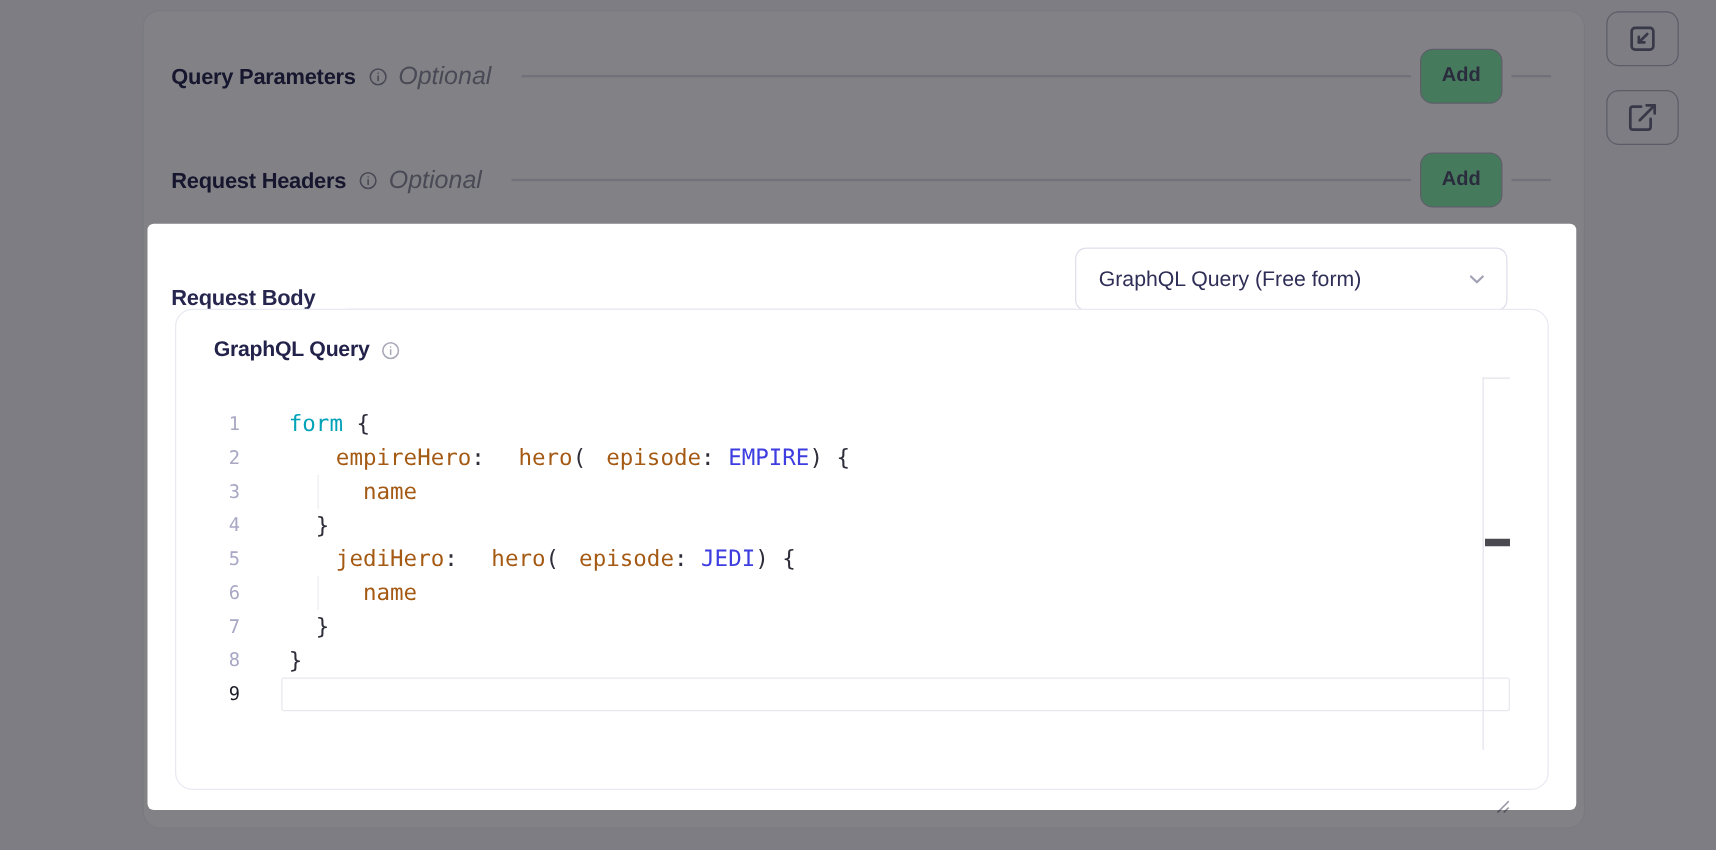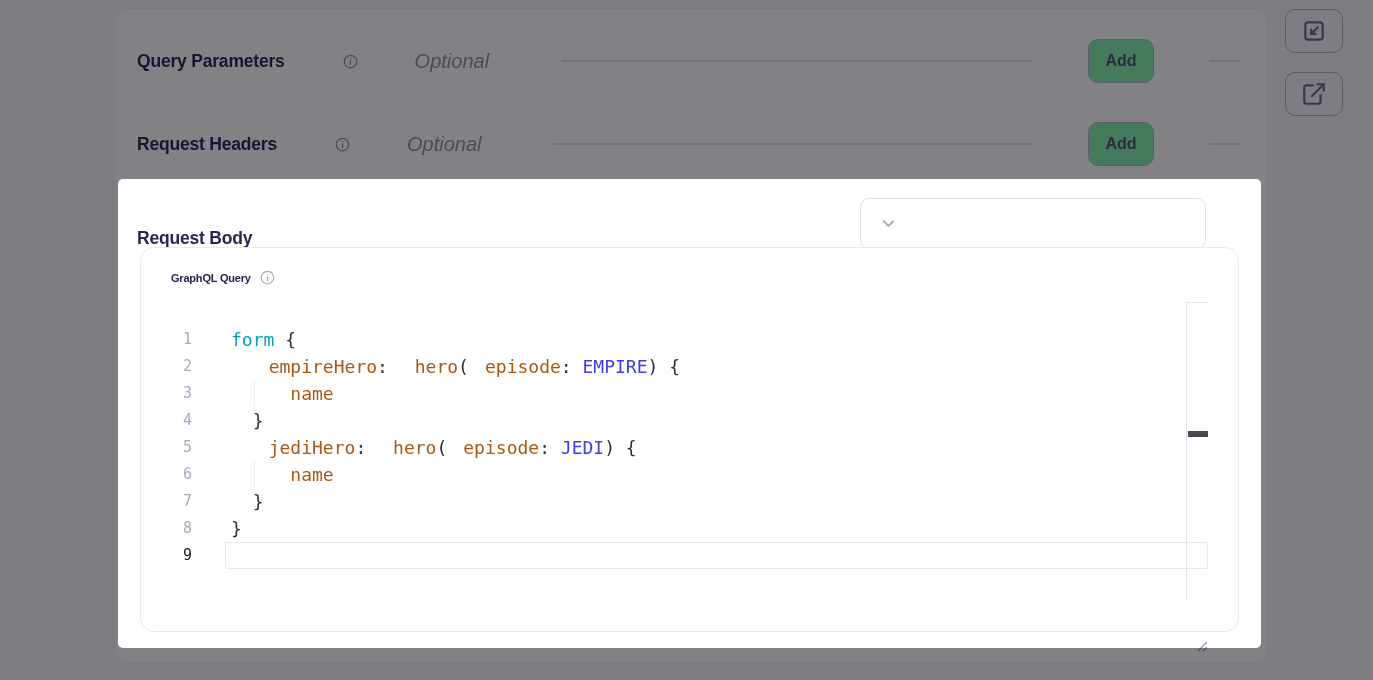--- a/index.html
+++ b/index.html
@@ -5,21 +5,21 @@
   * { margin:0; padding:0; box-sizing:border-box; }
   html,body { width:1373px; height:680px; overflow:hidden; }
   body { font-family:"Liberation Sans", sans-serif; background:#f5f5f8; }
   .canvas { position:relative; width:1373px; height:680px; background:#f5f5f8; overflow:hidden; }
 
   
   .main-card { position:absolute; left:114px; top:8px; width:1154px; height:655px;
     background:#ffffff; border:1px solid #ededf3; border-radius:14px; }
 
   
-  .hrow { position:absolute; left:22px; width:1104px; height:44px; display:flex; align-items:center;gap:48px; }
+  .hrow { position:absolute; left:22px; width:1104px; height:44px; display:flex; align-items:center; }
   .hrow.qp { top:30px; } .hrow.rh { top:113px; }
   .sec-title { font-size:17.5px; font-weight:700; letter-spacing:-0.2px; color:#26264e; white-space:nowrap; }
   .info-ic { display:inline-flex; margin-left:10px; flex:0 0 auto; }
   .optional { margin-left:9px; font-size:20px; font-style:italic; color:#8f8f9f; white-space:nowrap; }
   .sep { height:2px; background:var(--line); border-radius:1px; }
   .sep.grow { flex:1; margin-left:24px; margin-right:7px; }
   .sep.tail { width:32px; margin-left:7px; }
   .add-btn { flex:0 0 auto; width:66px; height:44px; border:1.5px solid #b6b6c6; border-radius:10px;
     background:#86efac; color:#50506e; font-size:16px; font-weight:700; font-family:inherit; cursor:pointer; }
 
@@ -27,21 +27,21 @@
   .rb-header { position:absolute; left:22px; top:189px; width:1069px; height:51px; display:flex; align-items:flex-end; }
   .rb-header .sep.grow { margin-right:0; }
   .type-select { flex:0 0 auto; width:346px; height:51px; border:1.5px solid #e0e0ec; border-radius:9px;
     background:#fff; display:flex; align-items:center; padding:0 14px 0 18px; cursor:pointer; }
   .type-select .val { flex:1; font-size:17px; color:#2e2e57; white-space:nowrap; }
 
   
   .editor-card { position:absolute; left:25px; top:238px; width:1099px; height:385px;
     background:#fff; border:1.5px solid #e9e9f1; border-radius:14px; }
   .gq-label-row { position:absolute; left:30px; top:22px; display:flex; align-items:center; }
-  .gq-label { font-size:11px; font-weight:700; letter-spacing:-0.2px; color:#22224a; }
+  .gq-label { font-size:17px; font-weight:700; letter-spacing:-0.2px; color:#22224a; }
   .gq-label-row .info-ic { margin-left:9px; }
 
   
   .code-editor { position:absolute; left:0; top:54px; width:1067px; height:298px; }
   .code-rows { position:absolute; left:0; top:24px; right:0; }
   .crow { display:flex; height:27px; align-items:stretch; }
   .ln { width:51px; text-align:right; font-family:"DejaVu Sans Mono", monospace; font-size:15px;
     line-height:27px; color:var(--linenum); user-select:none; }
   .ln.active { color:#1d1d28; }
   .code-box { position:relative; flex:1; margin-left:33px; font-family:"DejaVu Sans Mono", monospace;
@@ -101,20 +101,21 @@
       <span class="optional">Optional</span>
       <span class="sep grow"></span>
       <button class="add-btn">Add</button>
       <span class="sep tail"></span>
     </div>
 
     <div class="rb-header">
       <span class="sec-title">Request Body</span>
       <span class="sep grow"></span>
       <div class="type-select">
+        <span class="val">GraphQL Query (Free form)</span>
         <span style="display:inline-flex;">
           <svg width="19" height="19" viewBox="0 0 24 24" fill="none" stroke="#a2a2b6" stroke-width="2.2" stroke-linecap="round" stroke-linejoin="round">
               <polyline points="6 9 12 15 18 9"></polyline>
             </svg>
         </span>
       </div>
     </div>
 
     <div class="editor-card">
       <div class="gq-label-row">

